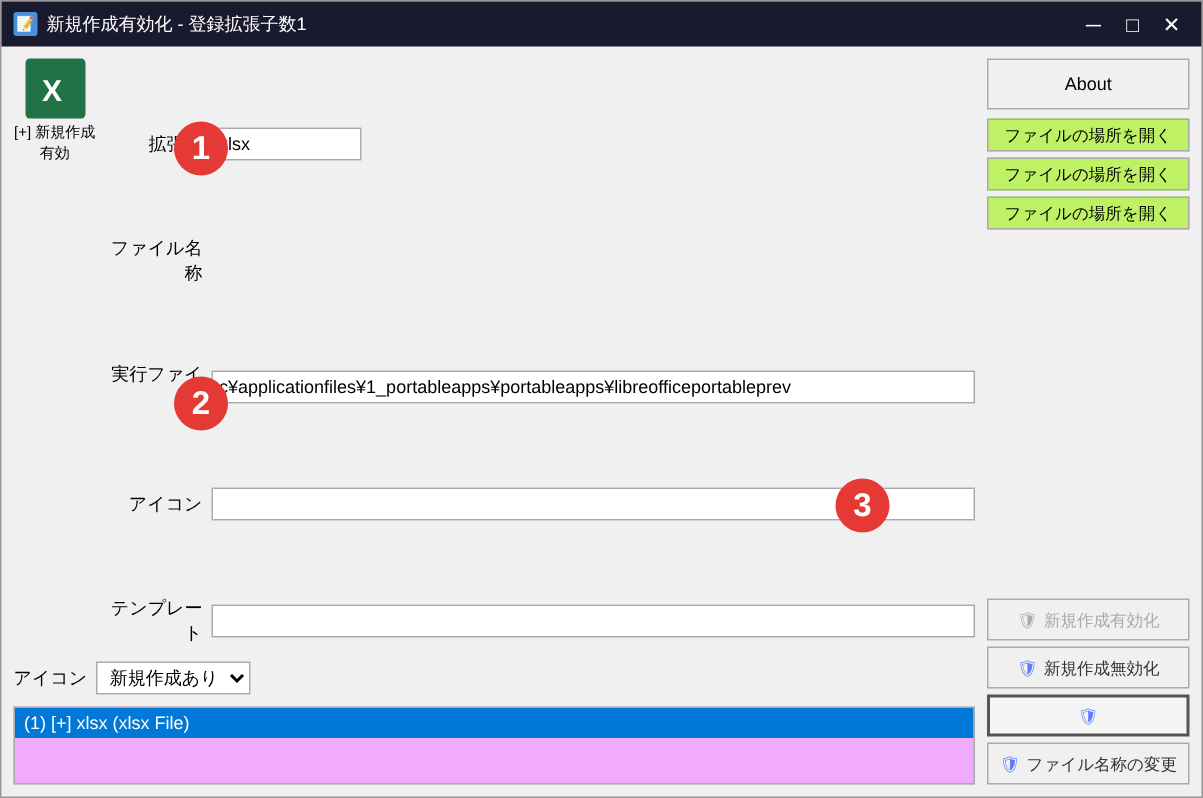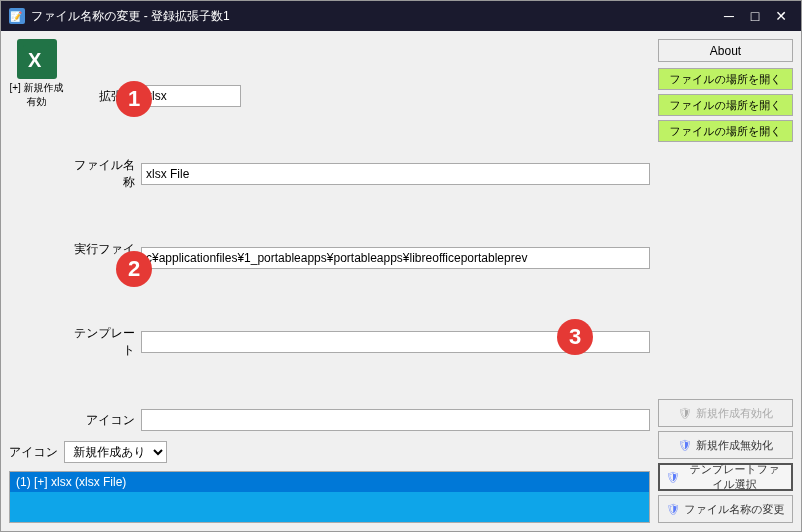--- a/index.html
+++ b/index.html
@@ -155,42 +155,42 @@
       border: 1px solid #aaa;
       background: white;
       font-size: 12px;
       font-family: inherit;
       padding: 0 4px;
       cursor: pointer;
     }
     .list-area {
       flex: 1;
       border: 1px solid #aaa;
-      background: #0ea5e9;
+      background: #f0abfc;
       overflow-y: auto;
       margin-top: 2px;
     }
     .list-item {
       padding: 3px 6px;
       font-size: 12px;
       cursor: pointer;
     }
     .list-item.selected {
       background: #0078d7;
       color: white;
     }
     .right-panel {
       width: 135px;
       display: flex;
       flex-direction: column;
       gap: 6px;
       flex-shrink: 0;
     }
     .about-btn {
-      height: 23px;
+      height: 34px;
       background: #f0f0f0;
       border: 1px solid #aaa;
       cursor: pointer;
       font-size: 12px;
       font-family: inherit;
       align-self: flex-end;
       width: 100%;
     }
     .open-file-btn {
       height: 22px;
@@ -252,21 +252,21 @@
     .spacer { flex: 1; }
   </style>
 </head>
 <body>
 
 <div class="window">
 
   <div class="title-bar">
     <div class="title-bar-left">
       <div class="title-icon">📝</div>
-      <span class="title-text">ファイル名称の変更 - 登録拡張子数1</span>
+      <span class="title-text">新規作成有効化 - 登録拡張子数1</span>
     </div>
     <div class="title-buttons">
       <button class="title-btn">─</button>
       <button class="title-btn">□</button>
       <button class="title-btn close">✕</button>
     </div>
   </div>
 
   <div class="content" style="position:relative;">
 
@@ -298,35 +298,34 @@
 
         <div class="fields-section">
 
           <div class="form-row">
             <span class="form-label">拡張子</span>
             <input class="form-input-short" type="text" value="xlsx" style="">
           </div>
 
           <div class="form-row">
             <span class="form-label">ファイル名称</span>
-            <input class="form-input" type="text" style="flex: 1 1 0%;" value="xlsx File">
           </div>
 
           <div class="form-row">
             <span class="form-label">実行ファイル</span>
             <input class="form-input" type="text" style="flex: 1 1 0%;" value="c¥applicationfiles¥1_portableapps¥portableapps¥libreofficeportableprev">
           </div>
 
           <div class="form-row">
+            <span class="form-label">アイコン</span>
+            <input class="form-input" type="text" style="flex: 1 1 0%;" value="">
+          </div>
+
+          <div class="form-row">
             <span class="form-label">テンプレート</span>
-            <input class="form-input" type="text" style="flex: 1 1 0%;" value="">
-          </div>
-
-          <div class="form-row">
-            <span class="form-label">アイコン</span>
             <input class="form-input" type="text" style="flex: 1 1 0%;" value="">
           </div>
         </div>
       </div>
 
       <div class="filter-row">
         <span class="filter-label">アイコン</span>
         <select class="form-select">
           <option>新規作成あり</option>
           <option>新規作成なし</option>
@@ -356,21 +355,20 @@
         <button class="action-btn disabled">
           <span style="color:#aaa;">🛡</span>
           <span>新規作成有効化</span>
         </button>
         <button class="action-btn">
           <span style="color:#5c7cfa;">🛡</span>
           <span>新規作成無効化</span>
         </button>
         <button class="action-btn active" style="border: 2px solid #555; background:#f5f5f5;">
           <span style="color:#5c7cfa;">🛡</span>
-          <span>テンプレートファイル選択</span>
         </button>
         <button class="action-btn">
           <span style="color:#5c7cfa;">🛡</span>
           <span>ファイル名称の変更</span>
         </button>
       </div>
     </div>
 
   </div>
 </div>

